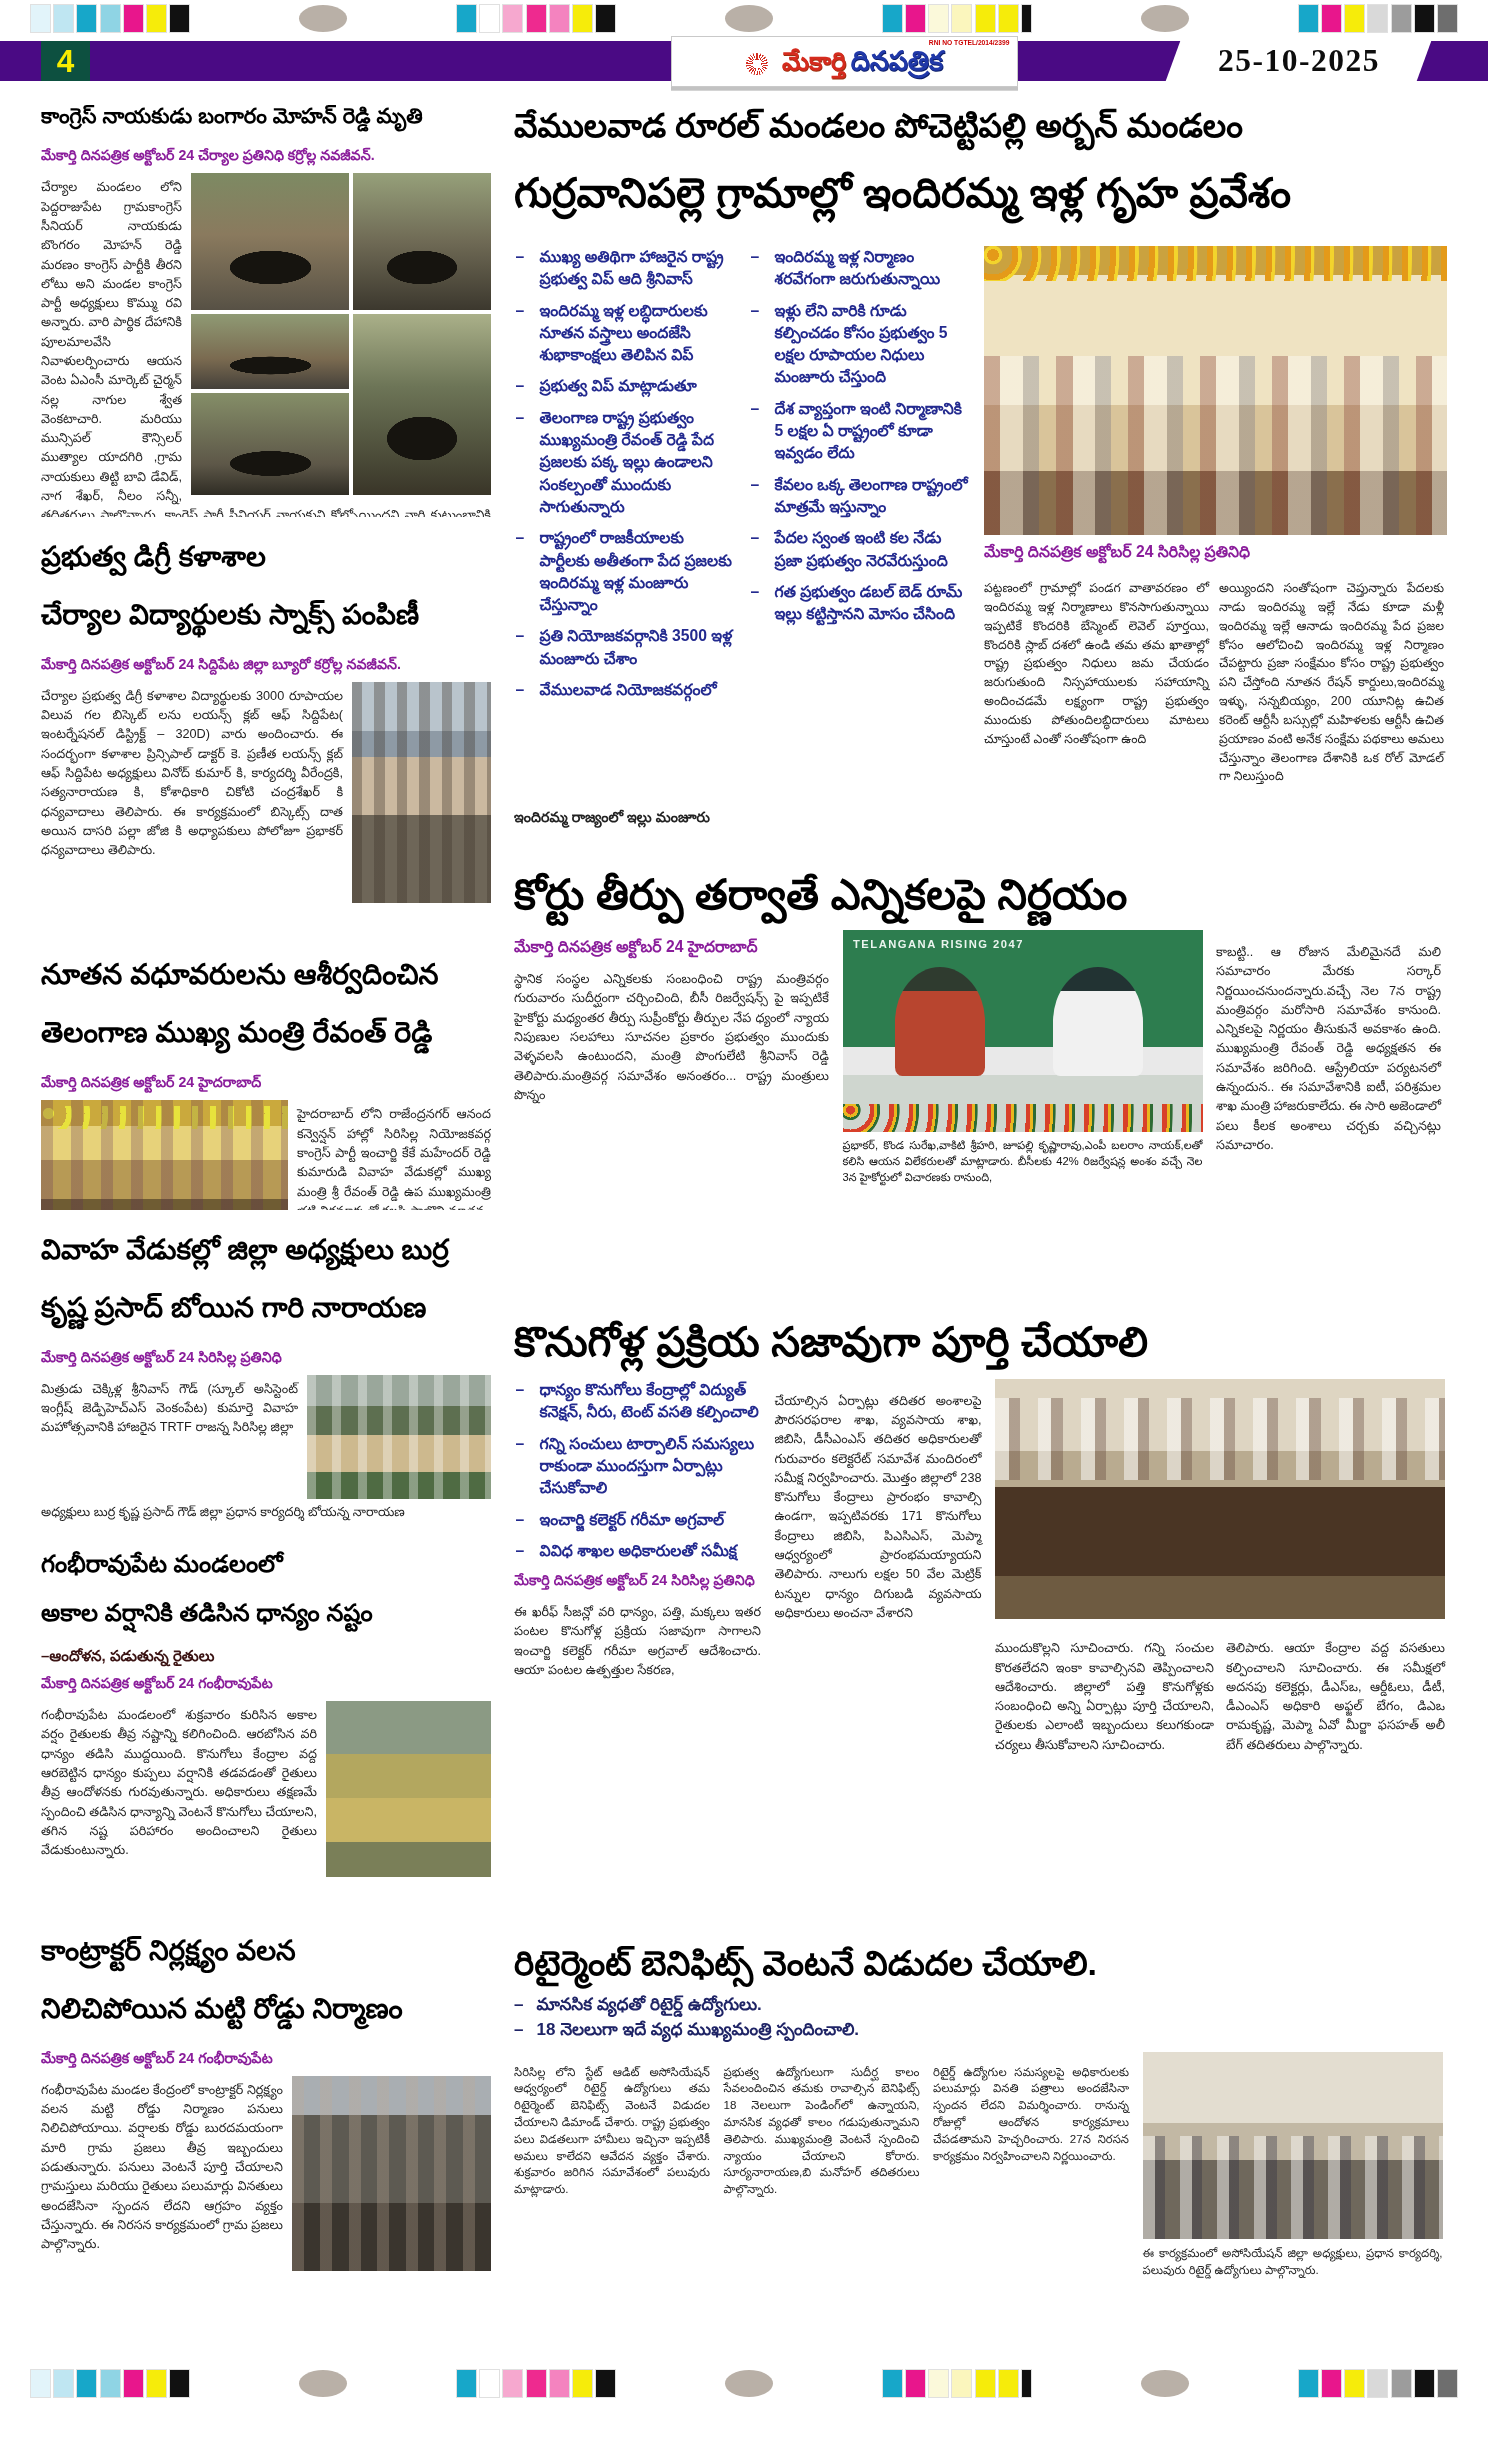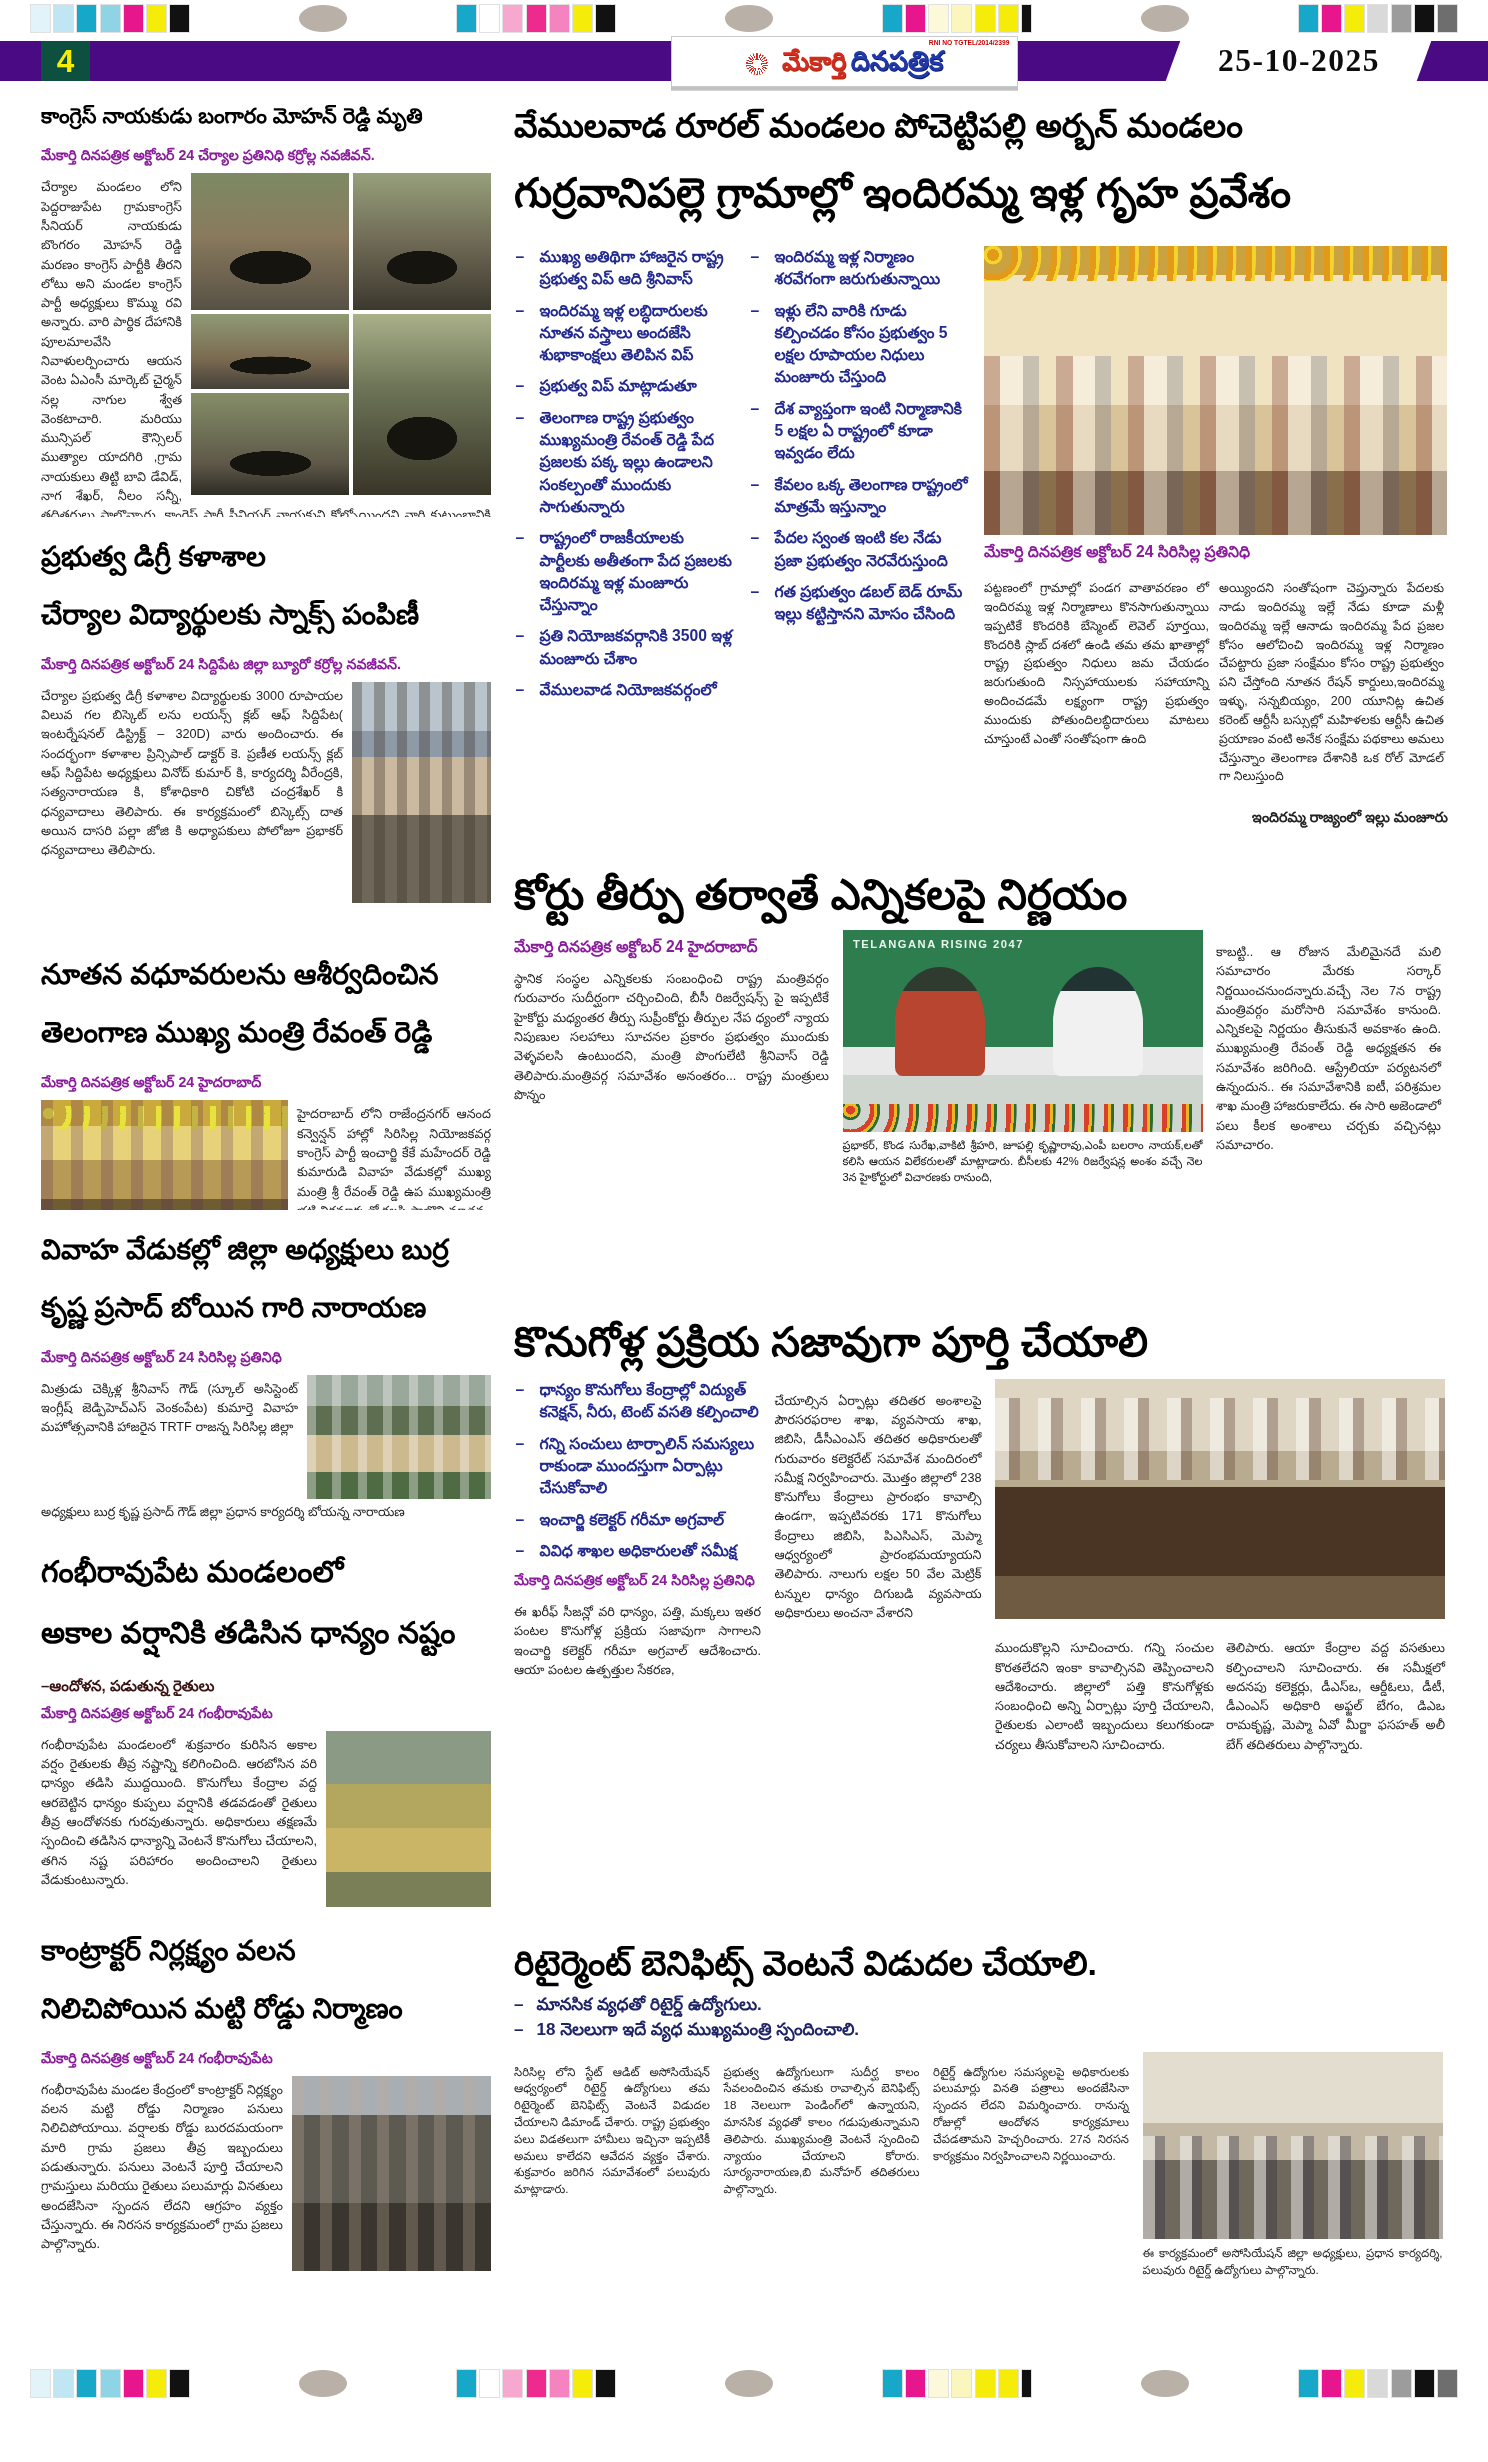--- a/index.html
+++ b/index.html
@@ -52,21 +52,21 @@
 
   
   .col-left{position:absolute;left:41px;top:86px;width:450px;}
   .col-right{position:absolute;left:514px;top:84px;width:934px;}
   article{display:block;overflow:hidden;}
 
   .hl{font-weight:800;color:#000;text-align:left;line-height:1.22;letter-spacing:0;}
   .hl-a{font-size:21px;}
   .hl-b,.hl-d,.hl-f{font-size:28px;}
   .hl-c{font-size:28.5px;}
-  .hl-e{font-size:30px;}
+  .hl-e{font-size:24px;}
   .byline{color:#8a1d9b;font-weight:700;font-size:14.2px;line-height:1.35;margin:6px 0 4.5px 0;}
   .body{font-size:12.7px;line-height:1.52;text-align:justify;color:#1d1d1d;}
   .sub-deck{font-size:15px;font-weight:700;color:#3a1212;margin-top:7.5px;}
   .tail{font-size:12.7px;line-height:1.5;text-align:justify;color:#1d1d1d;clear:both;margin-top:4.5px;}
 
   
   .photo{position:relative;overflow:hidden;background:#cfcabf;}
   .ph-r{float:right;margin:3px 0 4.5px 9px;}
   .ph-l{float:left;margin:3px 9px 4.5px 0;}
   .collage{width:300px;height:322px;display:grid;gap:3.7px;background:#fff;
@@ -133,21 +133,21 @@
   .hl-ret{font-size:34px;margin:3px 0 7.5px 0;}
   .bullets{margin:0;padding:0;list-style:none;color:#232a8f;font-weight:700;
            font-size:15.7px;line-height:1.42;}
   .bullets li{position:relative;padding-left:25.5px;margin-bottom:9px;}
   .bullets li::before{content:"\2013";position:absolute;left:1.5px;top:0;}
   .main-grid{display:flex;gap:12px;margin-top:16.5px;}
   .mg-b{width:223px;}
   .mg-right{width:463px;}
   .mg-cols{display:flex;gap:10px;margin-top:4.5px;}
   .mg-col{width:225px;font-size:12.4px;}
-  .caption-center{text-align:right;font-size:14.2px;color:#222;margin-top:10.5px;font-weight:600;}
+  .caption-center{text-align:left;font-size:14.2px;color:#222;margin-top:10.5px;font-weight:600;}
   .byline-lg{font-size:15.7px;}
 
   .court-grid{display:flex;gap:13.5px;}
   .c-left{width:315px;}
   .c-mid{width:360px;}
   .c-right{width:225px;}
   .photo-caption{font-size:11.2px;line-height:1.4;color:#111;text-align:justify;margin-top:6px;}
 
   .proc-grid{display:flex;gap:13.5px;}
   .p-c1{width:247px;}

